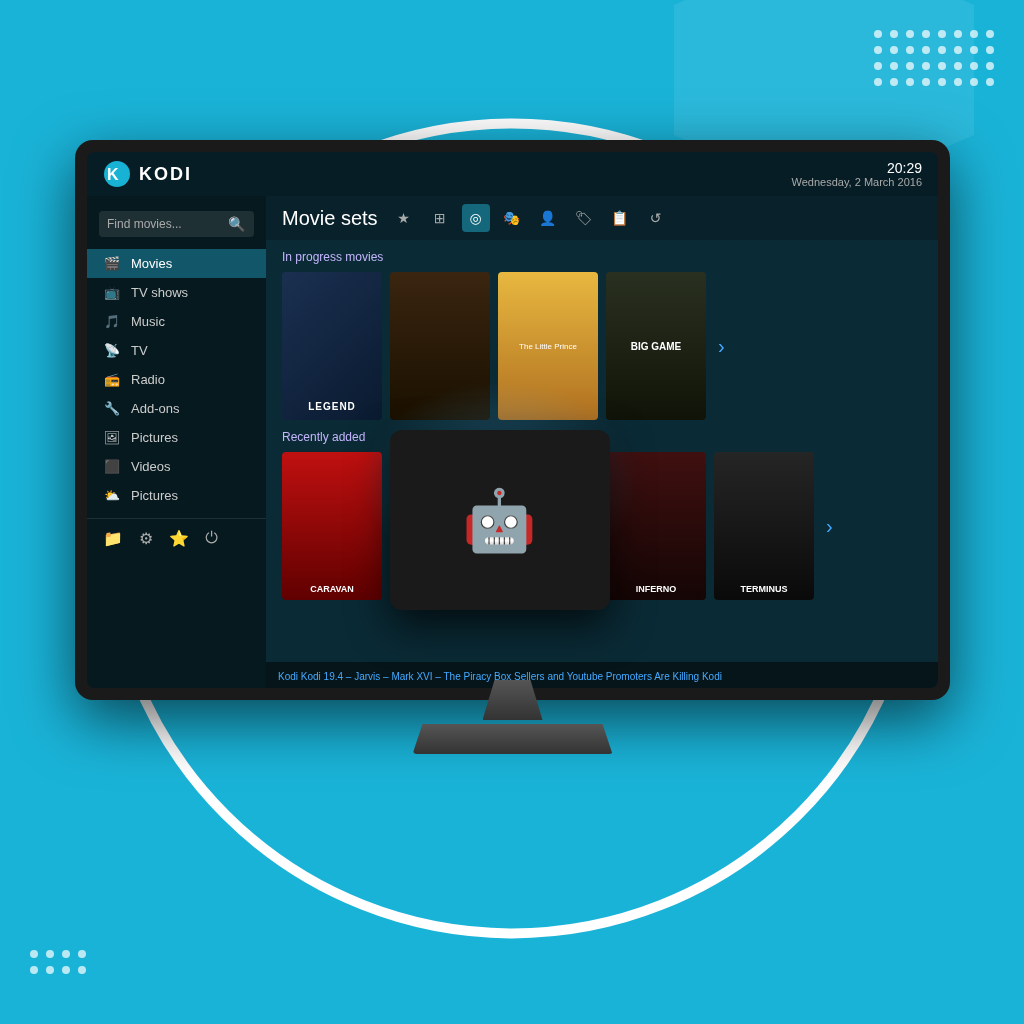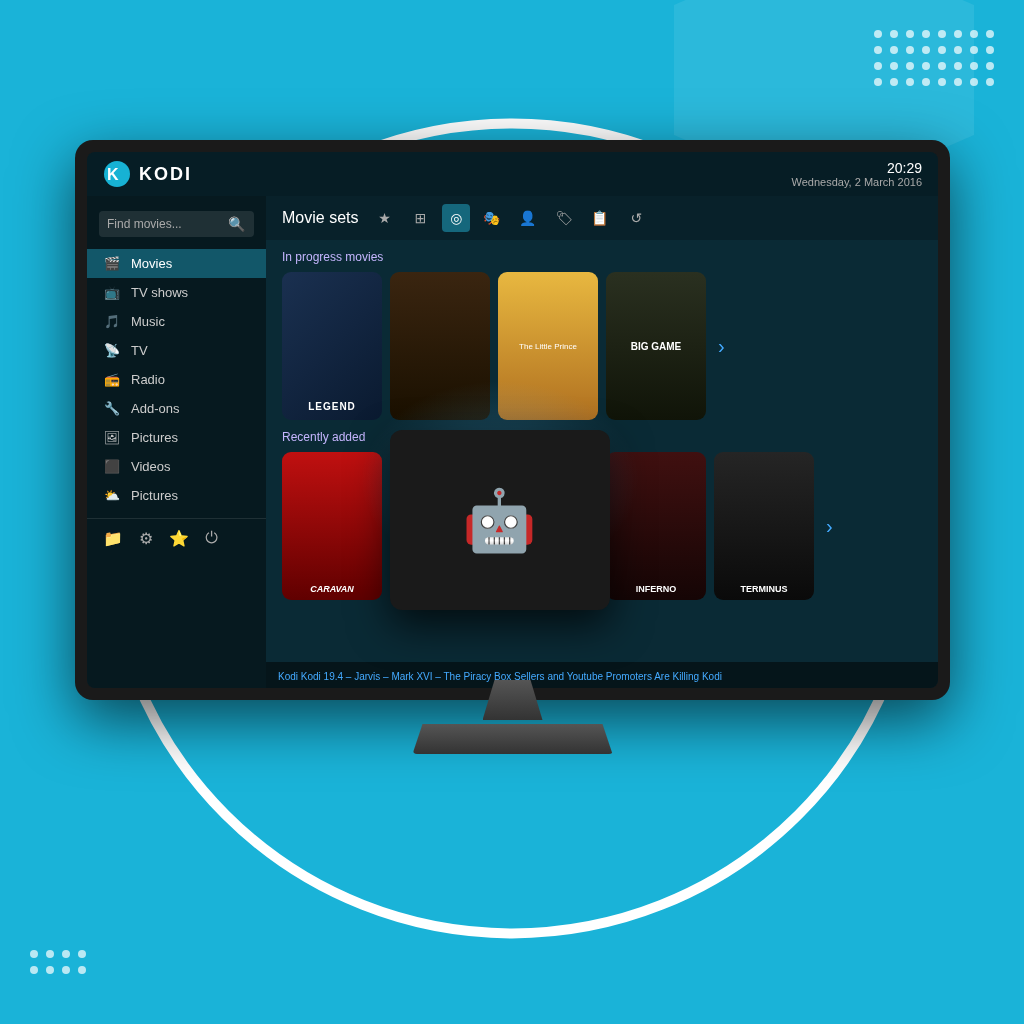--- a/index.html
+++ b/index.html
@@ -221,21 +221,21 @@
     .toolbar {
       display: flex;
       align-items: center;
       gap: 8px;
       padding: 8px 16px;
       background: rgba(0,0,0,0.2);
       flex-shrink: 0;
     }
     .toolbar-title {
       color: white;
-      font-size: 16px;
+      font-size: 20px;
       margin-right: 4px;
     }
     .toolbar-btn {
       width: 28px;
       height: 28px;
       display: flex;
       align-items: center;
       justify-content: center;
       border-radius: 4px;
       color: #aaa;
@@ -259,21 +259,21 @@
       margin-bottom: 8px;
     }
     .movies-row {
       display: flex;
       gap: 8px;
       margin-bottom: 10px;
     }
     .movie-card {
       width: 100px;
       height: 148px;
-      border-radius: 9px;
+      border-radius: 4px;
       overflow: hidden;
       position: relative;
       flex-shrink: 0;
       background: #1a3a4a;
     }
     .arrow-btn {
       display: flex;
       align-items: center;
       justify-content: center;
       color: #4af;
@@ -500,21 +500,21 @@
                   <span style="color:white;font-size:10px;font-weight:bold;text-align:center;">BIG GAME</span>
                 </div>
               </div>
               <div class="arrow-btn">›</div>
             </div>
 
             <div class="section-title">Recently added</div>
             <div class="movies-row">
               <div class="movie-card" style="background:linear-gradient(135deg,#1a0a0a,#0a0505);">
                 <div style="width:100%;height:100%;background:linear-gradient(to bottom,#c01010,#600000);display:flex;align-items:flex-end;justify-content:center;padding-bottom:6px;">
-                  <span style="color:white;font-size:9px;font-weight:bold;font-style:italic;">CARAVAN</span>
+                  <span style="color:white;font-size:9px;font-weight:bold;">CARAVAN</span>
                 </div>
               </div>
               <div class="movie-card" style="background:linear-gradient(135deg,#0a0a1a,#050510);">
                 <div style="width:100%;height:100%;background:linear-gradient(to bottom,#1a1a2a,#050508);display:flex;align-items:flex-end;justify-content:center;padding-bottom:6px;">
                   <span style="color:#aaa;font-size:9px;">xXx</span>
                 </div>
               </div>
               <div class="movie-card" style="background:linear-gradient(135deg,#1a1a2a,#0a0a15);">
                 <div style="width:100%;height:100%;background:linear-gradient(to bottom,#202030,#101018);display:flex;align-items:flex-end;justify-content:center;padding-bottom:6px;">
                   <span style="color:#ccc;font-size:8px;text-align:center;">the good shepherd</span>

